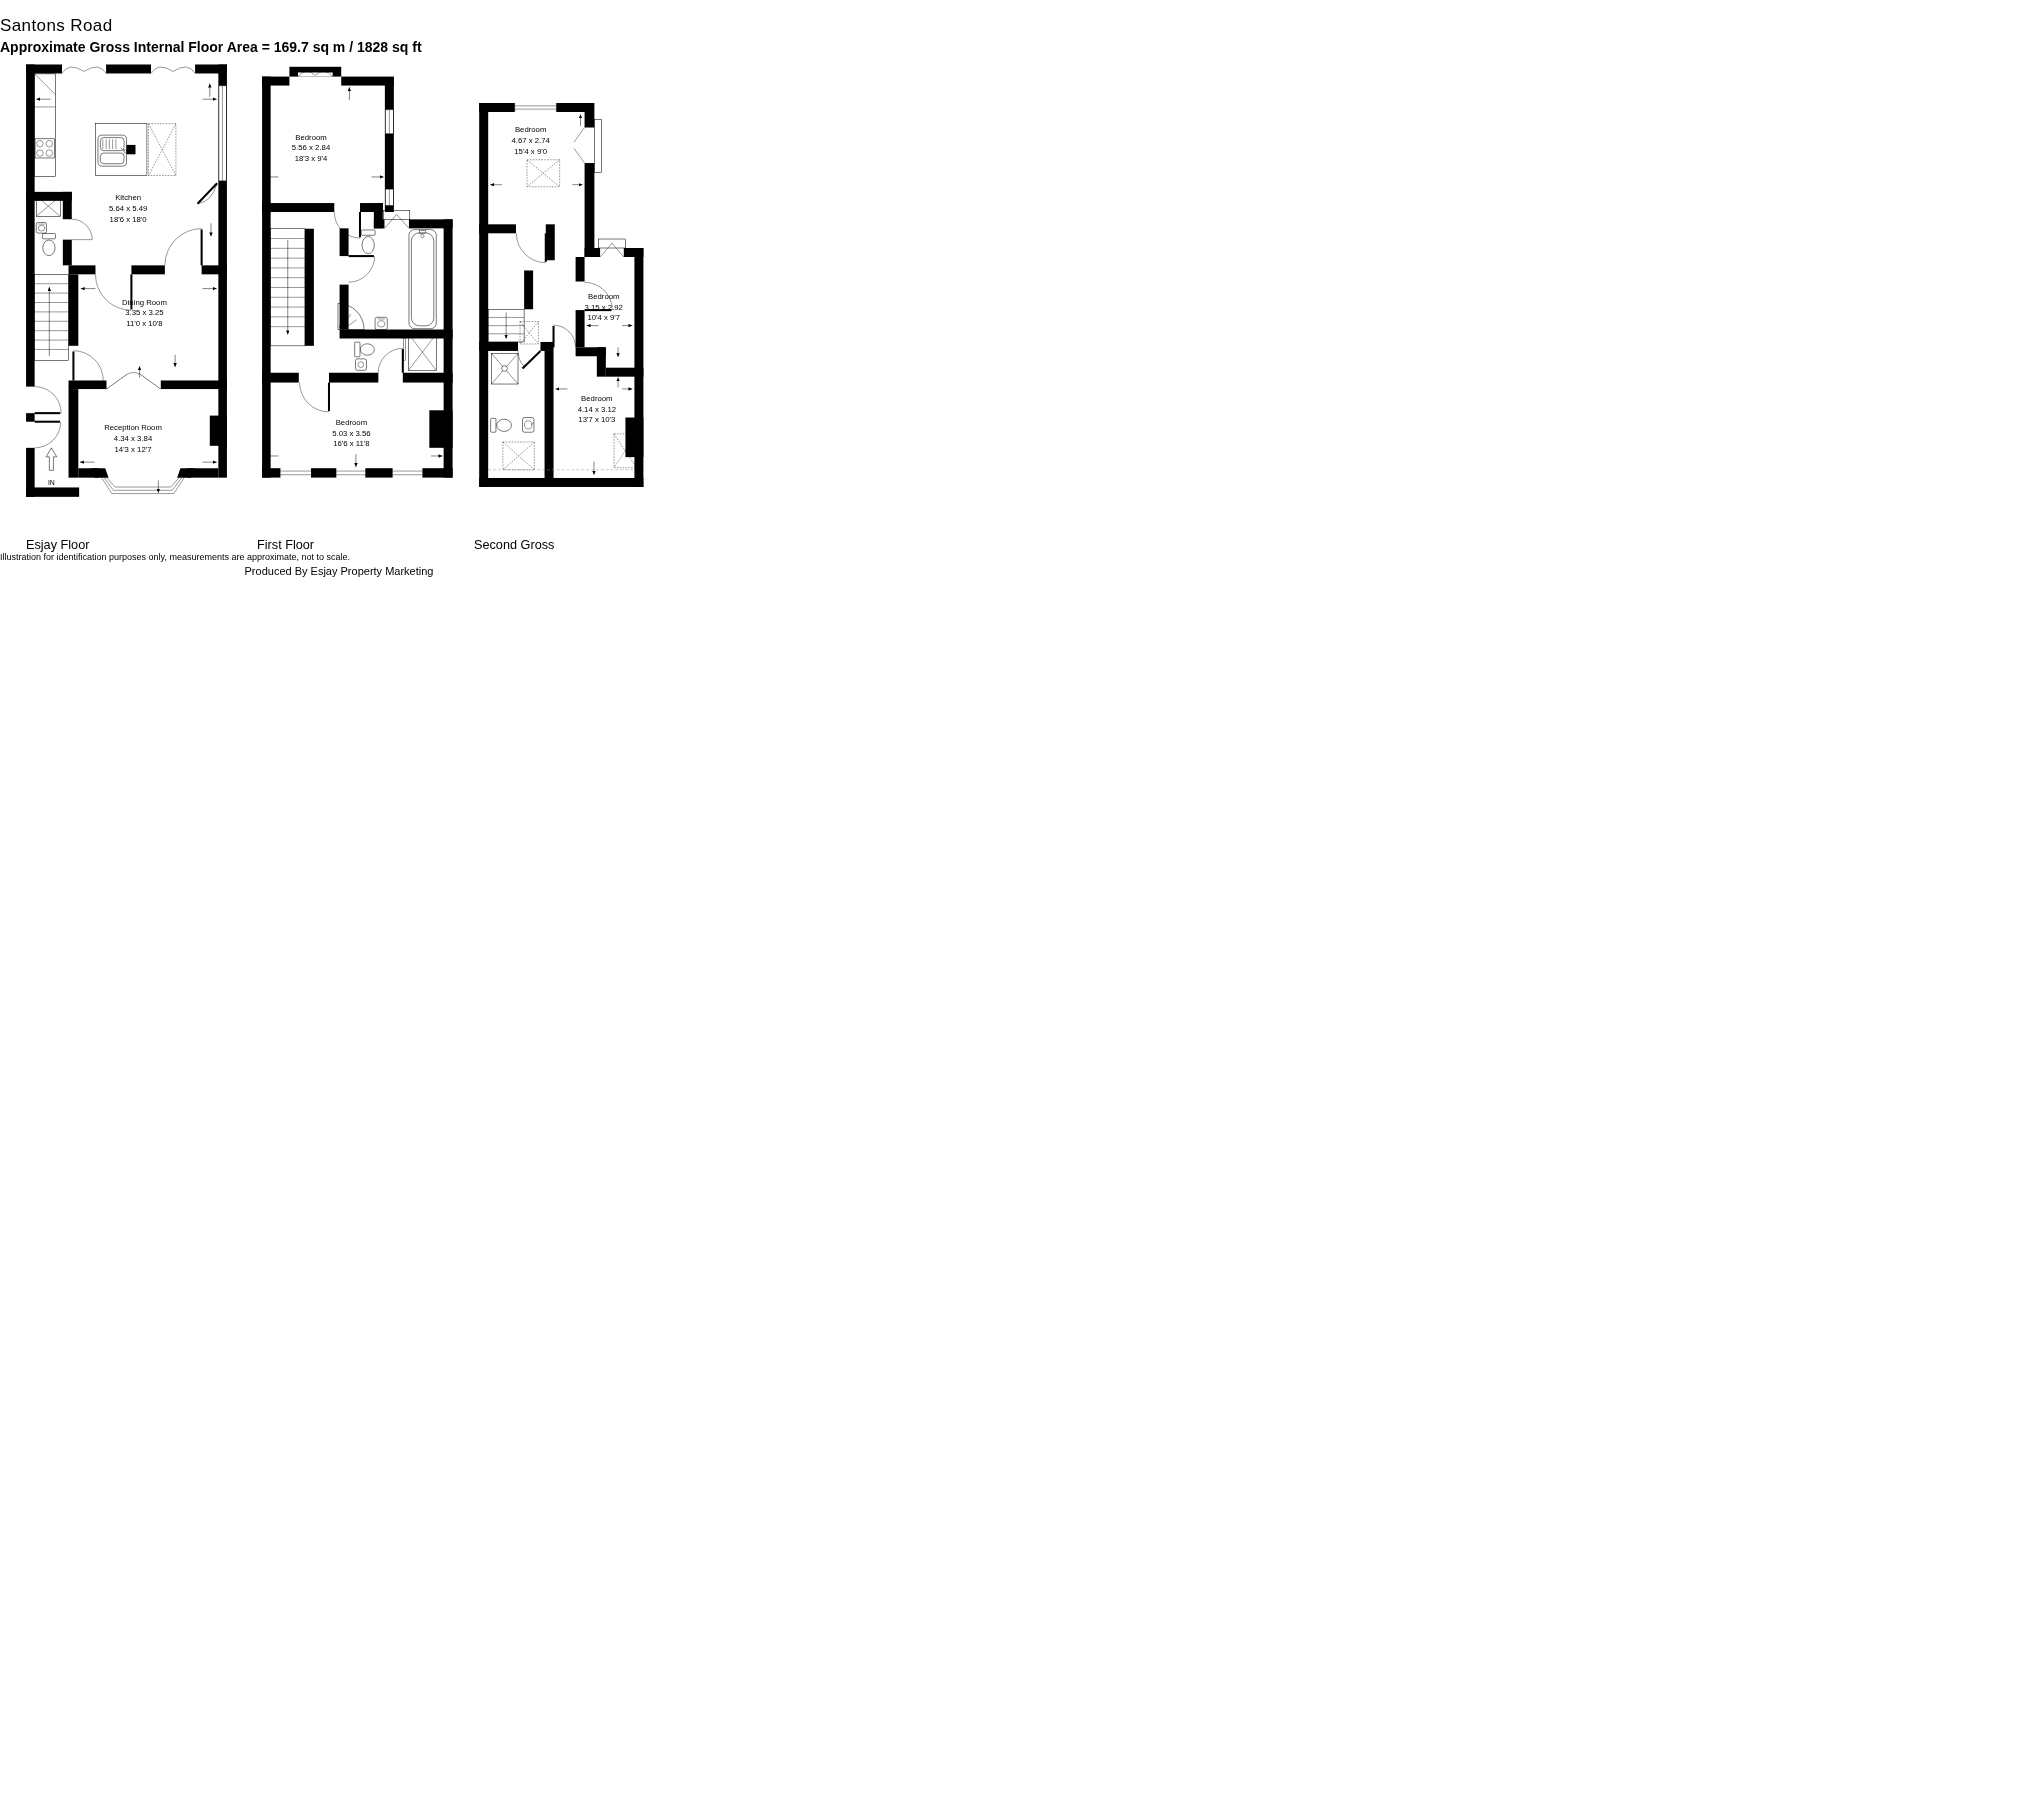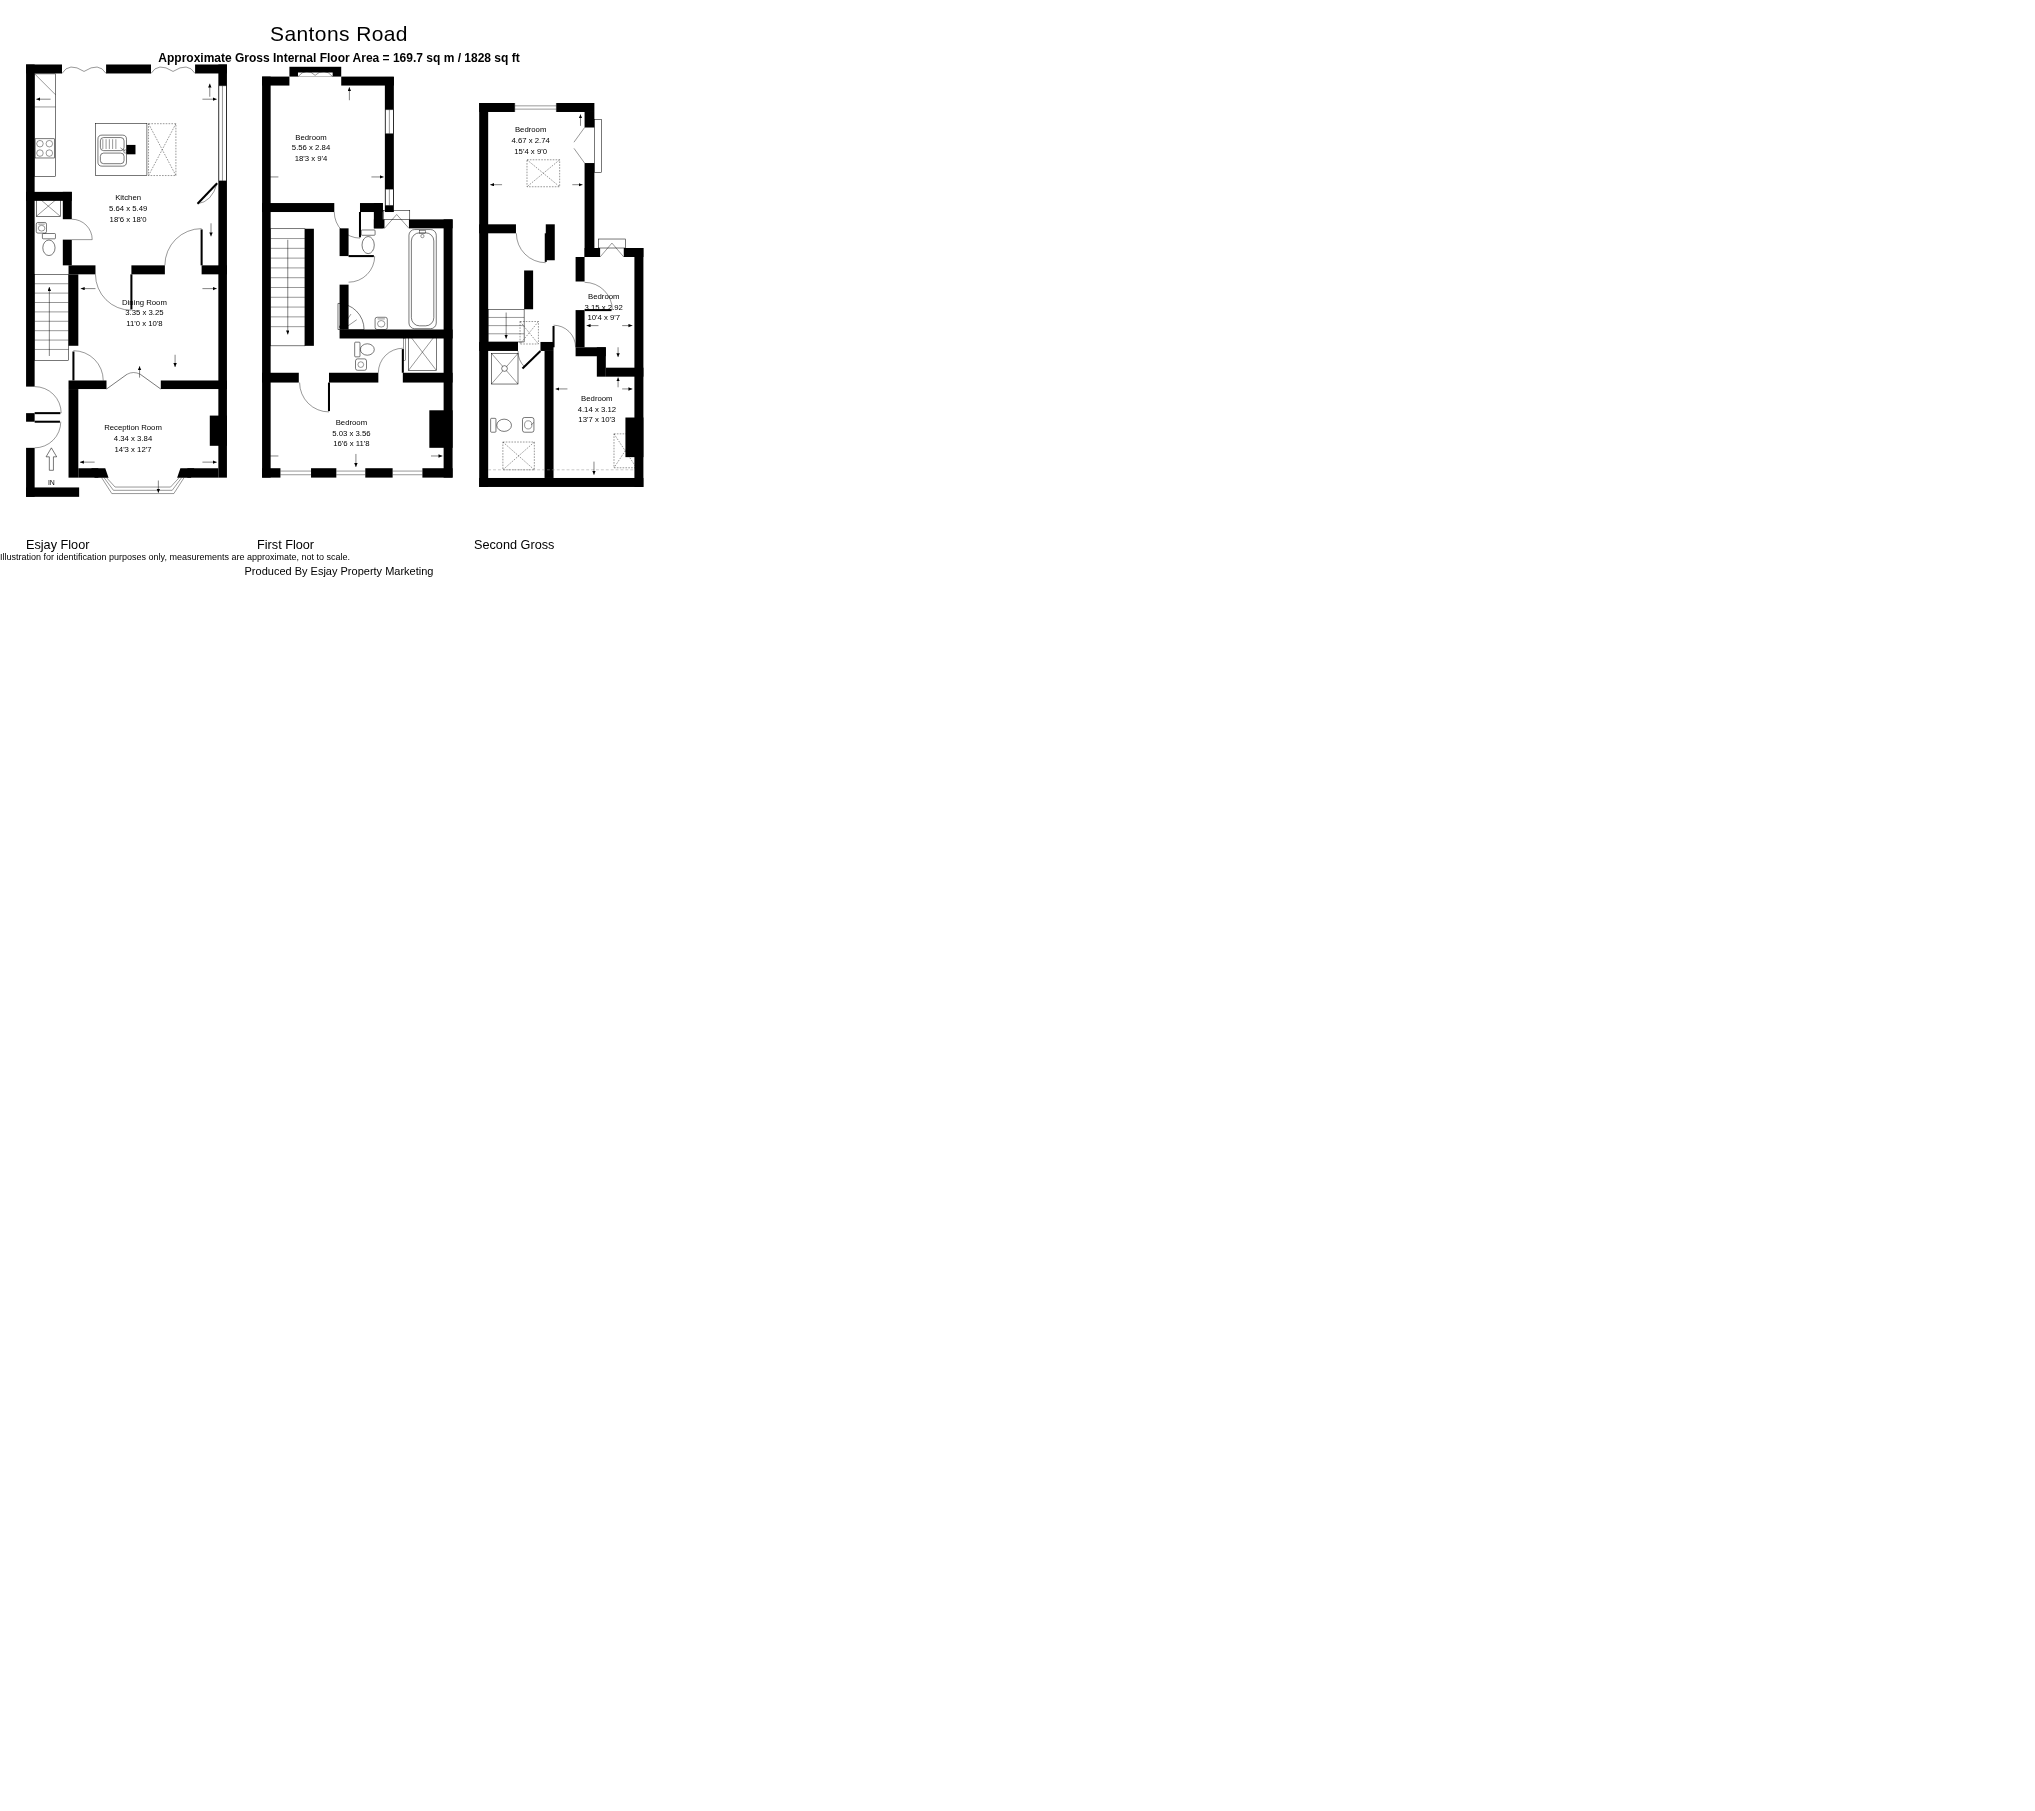--- a/index.html
+++ b/index.html
@@ -1,19 +1,19 @@
 <!DOCTYPE html>
 <html style="font-size:6.5px"><head>
 <meta charset="utf-8">
 <style>
   html,body{margin:0;padding:0;background:#ffffff;}
   body{font-family:"Liberation Sans",sans-serif;color:#000;}
   #page{position:relative;width:678px;height:604px;background:#fff;overflow:hidden;}
-  .title{position:absolute;top:15.5px;left:0;width:100%;text-align:center;font-size:21px;letter-spacing:0.4px;margin-top:6px;}
-  .subtitle{position:absolute;top:51px;left:0;width:100%;text-align:center;font-size:12px;font-weight:bold;}
+  .title{position:absolute;top:15.5px;left:0;width:100%;text-align:left;font-size:17px;letter-spacing:0.4px;}
+  .subtitle{position:absolute;top:39px;left:0;width:100%;text-align:left;font-size:14px;font-weight:bold;}
   .floor-label{position:absolute;top:538px;font-size:12.7px;}
   .fl-ground{left:26px;}
   .fl-first{left:257px;}
   .fl-second{left:474px;}
   .footer1{position:absolute;top:552px;left:0;width:100%;text-align:left;font-size:9px;}
   .footer2{position:absolute;top:565px;left:0;width:100%;text-align:center;font-size:11px;}
   svg{position:absolute;overflow:visible;}
   .w{fill:#000;stroke:none;}
   .s{fill:none;stroke:#000;stroke-width:1.3px;}
   .sw{fill:#fff;stroke:#000;stroke-width:1.3px;}

